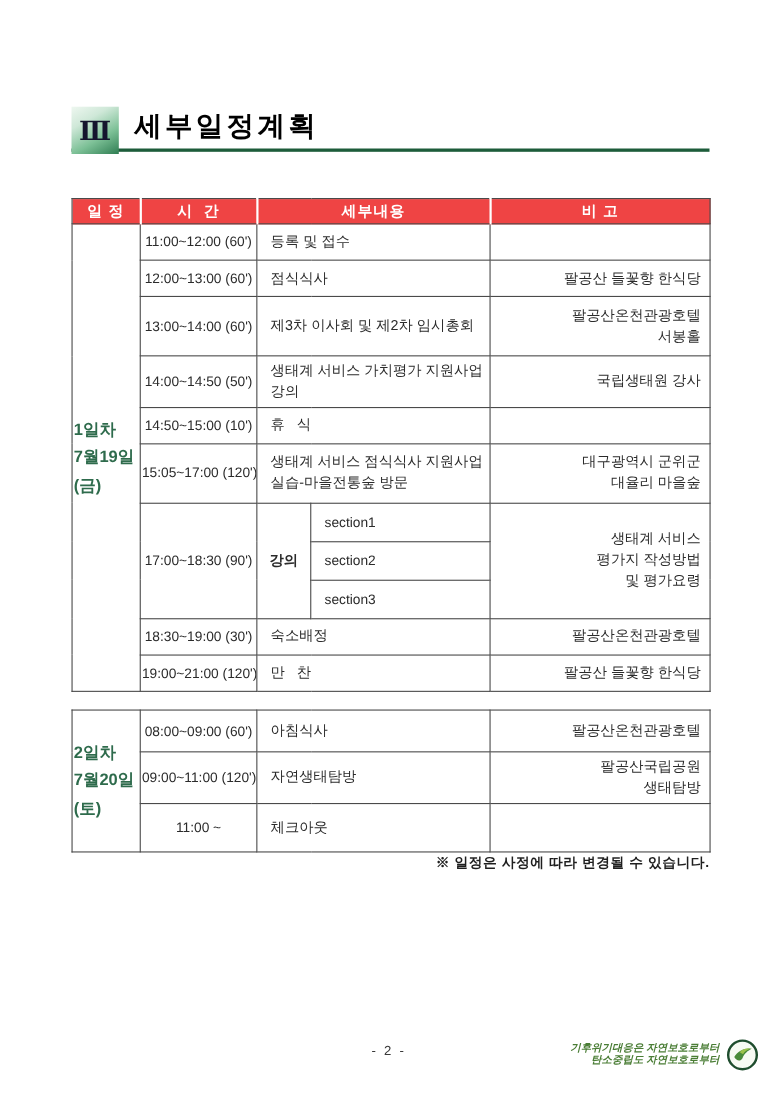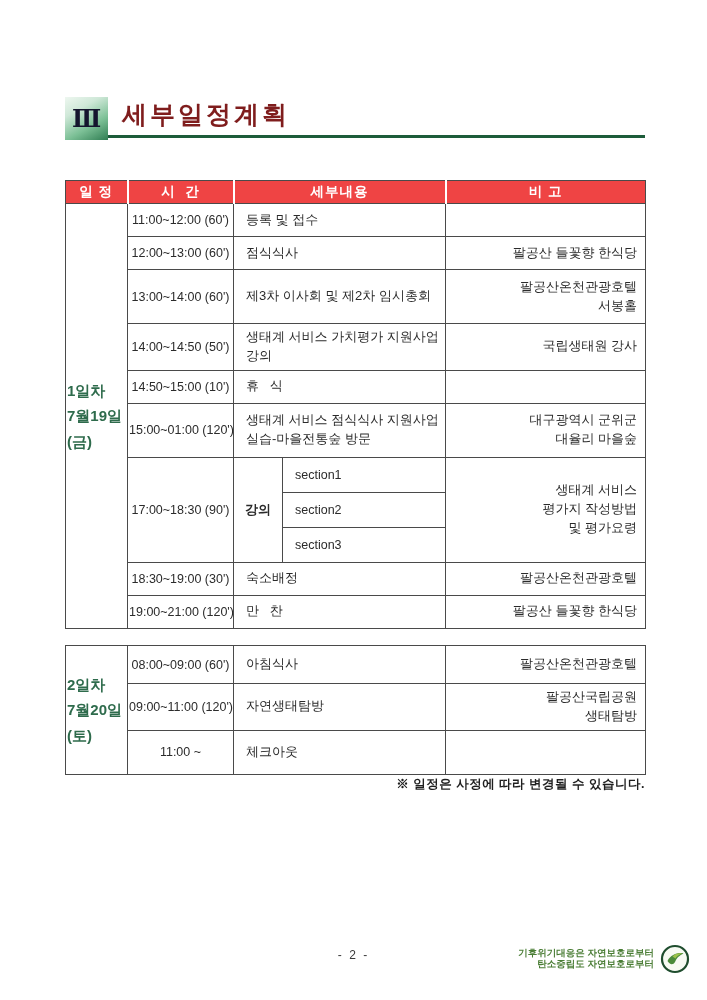--- a/index.html
+++ b/index.html
@@ -22,21 +22,21 @@
     background:linear-gradient(150deg,#eef7f0 0%,#cfe8d8 30%,#7cc096 65%,#2f7d52 100%);
     display:flex;align-items:center;justify-content:center;
     z-index:2;
   }
   .numeral-box span{
     font-family:"DejaVu Serif", serif;
     font-size:24px;font-weight:bold;color:#15152e;line-height:1;
   }
   .page-title{
     position:absolute;left:122px;top:98px;margin:0;
-    font-size:25px;font-weight:bold;color:#7f1d1d;letter-spacing:3px;
+    font-size:25px;font-weight:bold;color:#000000;letter-spacing:3px;
     white-space:nowrap;
   }
   
   table.schedule{
     position:absolute;left:65px;width:580px;
     border-collapse:collapse;table-layout:fixed;
     font-size:13px;color:#2b2b2b;
   }
   #table-day1{top:180px;}
   #table-day2{top:645px;}
@@ -72,21 +72,21 @@
   .page-number{
     position:absolute;top:948px;left:0;width:707px;
     text-align:center;font-size:12px;color:#3a3a3a;letter-spacing:2px;
   }
   .footer-logo{
     position:absolute;top:944px;right:17px;
     display:flex;align-items:center;gap:6px;
   }
   .footer-slogan{
     text-align:right;font-size:9.5px;font-weight:bold;color:#4a7d35;
-    line-height:1.15;letter-spacing:0;
+    line-height:1.15;letter-spacing:0;font-style:italic;
   }
   .logo-badge{width:30px;height:30px;display:block;}
 </style>
 </head>
 <body>
 
 <div class="page">
 
   <div class="title-rule"></div>
   <div class="numeral-box">
@@ -132,21 +132,21 @@
       <td class="time">14:00~14:50 (50')</td>
       <td class="content" colspan="2">생태계 서비스 가치평가 지원사업 강의</td>
       <td class="note">국립생태원 강사</td>
     </tr>
     <tr class="h33">
       <td class="time">14:50~15:00 (10')</td>
       <td class="content" colspan="2">휴&nbsp;&nbsp;&nbsp;식</td>
       <td class="note"></td>
     </tr>
     <tr class="h54">
-      <td class="time">15:00~01:00 (120')</td>
+      <td class="time">15:05~17:00 (120')</td>
       <td class="content" colspan="2">생태계 서비스 점식식사 지원사업
 실습-마을전통숲 방문</td>
       <td class="note">대구광역시 군위군
 대율리 마을숲</td>
     </tr>
     <tr class="h35">
       <td class="time" rowspan="3">17:00~18:30 (90')</td>
       <td class="lecture" rowspan="3">강의</td>
       <td class="section">section1</td>
       <td class="note" rowspan="3">생태계 서비스

